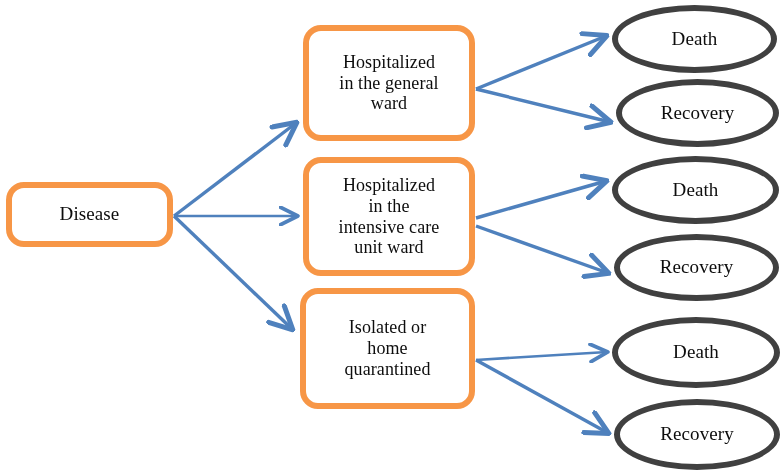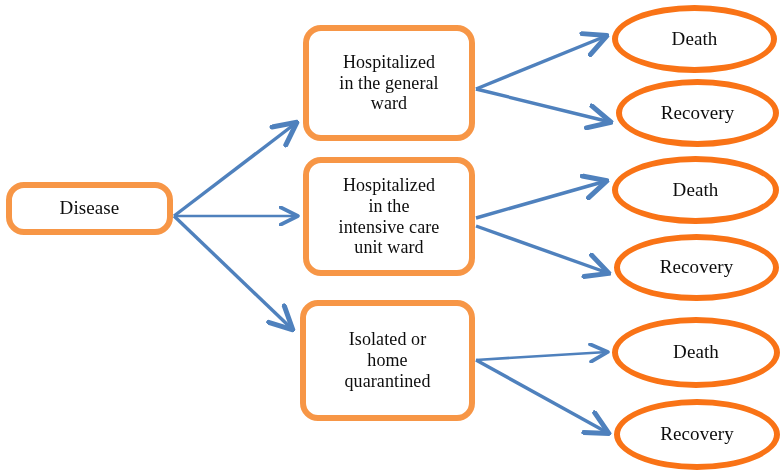--- a/index.html
+++ b/index.html
@@ -34,34 +34,34 @@
     background: #ffffff;
     color: #0d0d0d;
     line-height: 1.16;
   }
   .box {
     border: 6px solid #F79646;
     border-radius: 18px;
     align-items: center;
   }
   .ellipse {
-    border: 6px solid #f97316;
+    border: 6px solid #404040;
     border-radius: 50% / 50%;
     text-align: center;
   }
   .node .label {
     display: block;
     white-space: pre-line;
     letter-spacing: 0.1px;
   }
   
-  #node-disease      { left: 6px;   top: 182px; width: 167px; height: 53px;  font-size: 19px; }
+  #node-disease      { left: 6px;   top: 182px; width: 167px; height: 65px;  font-size: 19px; }
   #node-general-ward { left: 303px; top: 25px;  width: 172px; height: 116px; font-size: 18px; }
   #node-icu-ward     { left: 303px; top: 157px; width: 172px; height: 119px; font-size: 18px; }
-  #node-isolated     { left: 300px; top: 300px; width: 175px; height: 121px; font-size: 18px; }
+  #node-isolated     { left: 300px; top: 288px; width: 175px; height: 121px; font-size: 18px; }
 
   #ellipse-death-1    { left: 612px; top: 5px;   width: 165px; height: 68px; font-size: 19px; }
   #ellipse-recovery-1 { left: 616px; top: 79px;  width: 163px; height: 68px; font-size: 19px; }
   #ellipse-death-2    { left: 612px; top: 156px; width: 167px; height: 68px; font-size: 19px; }
   #ellipse-recovery-2 { left: 614px; top: 234px; width: 165px; height: 67px; font-size: 19px; }
   #ellipse-death-3    { left: 612px; top: 317px; width: 168px; height: 71px; font-size: 19px; }
   #ellipse-recovery-3 { left: 614px; top: 399px; width: 166px; height: 71px; font-size: 19px; }
 </style>
 </head>
 <body>

